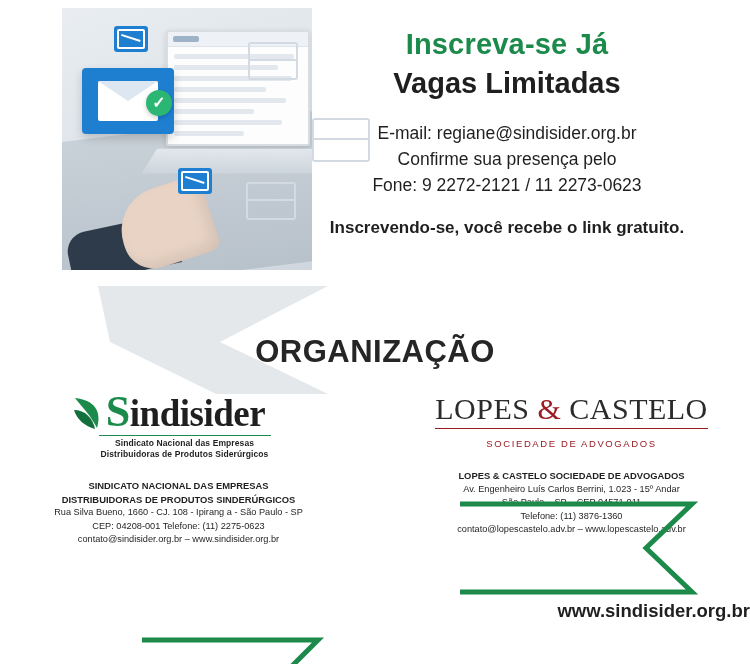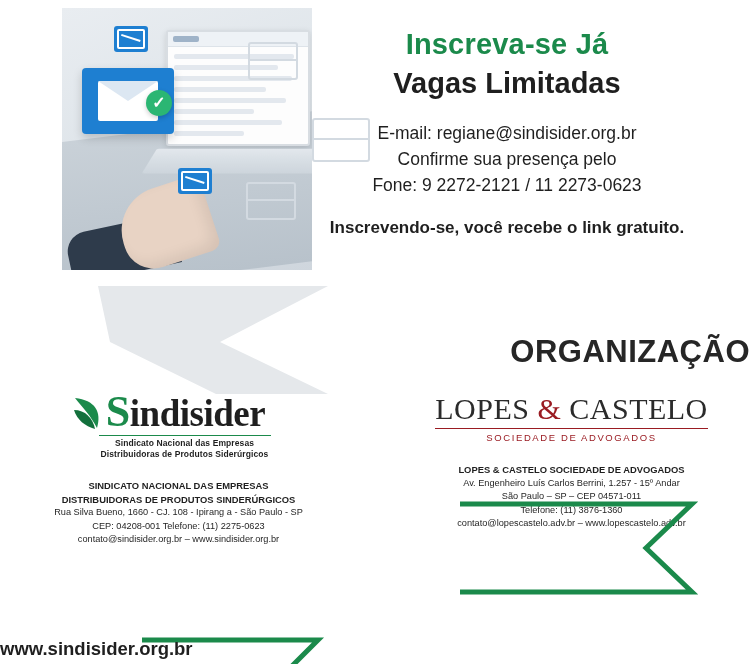--- a/index.html
+++ b/index.html
@@ -229,21 +229,21 @@
     height: 108px;
   }
   .chev-grey svg { display: block; }
 
   
   .org-title {
     position: absolute;
     left: 0;
     top: 334px;
     width: 750px;
-    text-align: right;
+    text-align: center;
     font-size: 31px;
     font-weight: bold;
     color: #262626;
     letter-spacing: .5px;
   }
 
   
   .logos {
     position: absolute;
     top: 392px;
@@ -307,21 +307,21 @@
     color: #2b2b2b;
     letter-spacing: .5px;
     line-height: 34px;
   }
   .lc-amp { color: #9a1b22; }
   .lc-sub {
     font-size: 9.5px;
     color: #9a1b22;
     letter-spacing: 1.6px;
     border-top: 1.5px solid #9a1b22;
-    padding-top: 3px;
+    padding-top: 9px;
     margin-top: 2px;
   }
 
   
   .addr {
     margin-top: 18px;
     font-size: 9.2px;
     line-height: 13.5px;
     color: #1f1f1f;
   }
@@ -343,23 +343,23 @@
     left: 138px;
     top: 636px;
     width: 190px;
     height: 70px;
   }
 
   
   .site {
     position: absolute;
     left: 0;
-    top: 638px;
+    top: 600px;
     width: 750px;
-    text-align: left;
+    text-align: right;
     font-size: 18.5px;
     font-weight: bold;
     color: #1f1f1f;
   }
 </style>
 </head>
 <body>
 
 <div class="top-section">
 
@@ -436,21 +436,21 @@
     </div>
   </div>
 
   <div class="logo-col">
     <div class="lc-logo">
       <div class="lc-word"><span>LOPES</span> <span class="lc-amp">&amp;</span> <span>CASTELO</span></div>
       <div class="lc-sub">SOCIEDADE DE ADVOGADOS</div>
     </div>
     <div class="addr">
       <div class="bold">LOPES &amp; CASTELO SOCIEDADE DE ADVOGADOS</div>
-      <div>Av. Engenheiro Luís Carlos Berrini, 1.257 - 15º Andar</div>
+      <div>Av. Engenheiro Luís Carlos Berrini, 1.023 - 15º Andar</div>
       <div>São Paulo – SP – CEP 04571-011</div>
       <div>Telefone: (11) 3876-1360</div>
       <div>contato@lopescastelo.adv.br – www.lopescastelo.adv.br</div>
     </div>
   </div>
 </div>
 
 <div class="chev-green">
   <svg width="250" height="96" viewBox="0 0 250 96">
     <polyline points="4,4 236,4 190,48 236,92 4,92" fill="none" stroke="#1b8a4b" stroke-width="5"></polyline>

